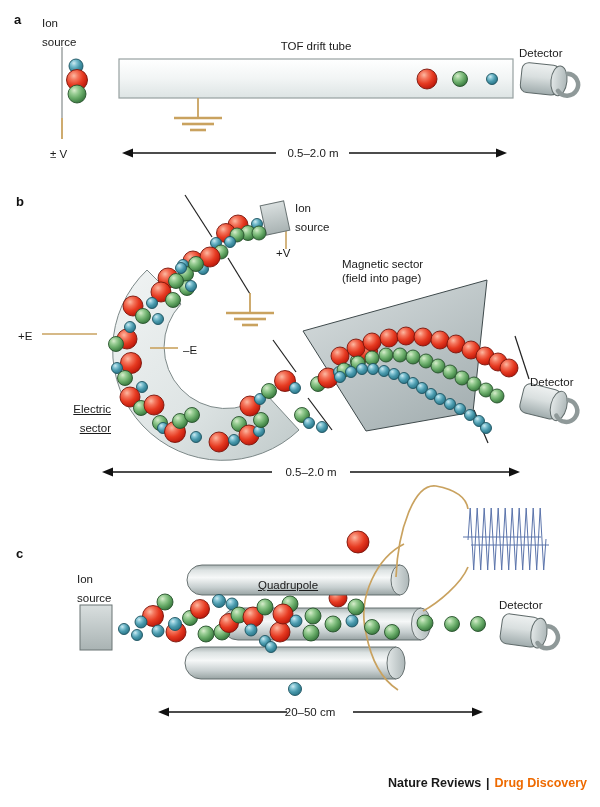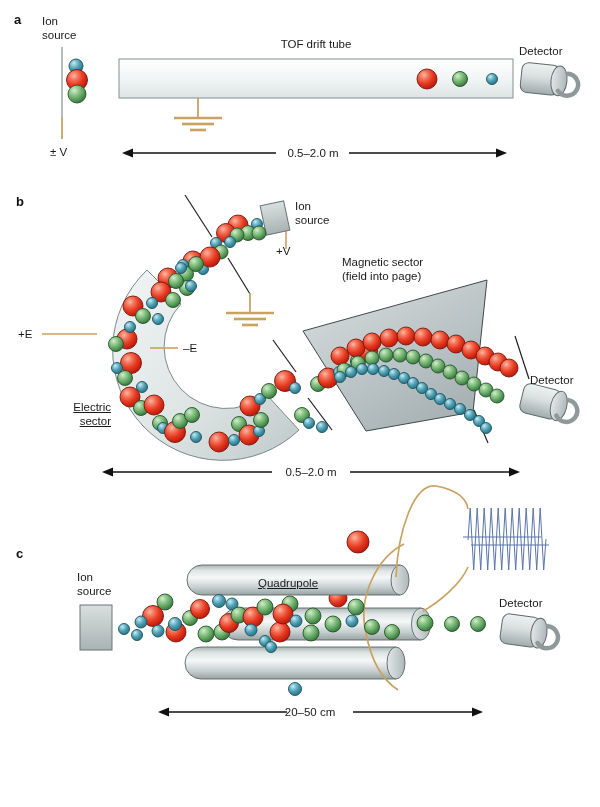--- a/index.html
+++ b/index.html
@@ -1,19 +1,19 @@
 <!DOCTYPE html>
 <html><head>
 <meta charset="utf-8">
 <style>
   html,body{margin:0;padding:0;background:#ffffff;}
   .stage{position:relative;width:600px;height:807px;background:#ffffff;overflow:hidden;
          font-family:"Liberation Sans","DejaVu Sans",sans-serif;color:#1a1a1a;}
   .stage svg{position:absolute;left:0;top:0;}
-  .lbl{position:absolute;font-size:11.5px;line-height:14px;color:#1a1a1a;}
+  .lbl{position:absolute;font-size:11.5px;line-height:19px;color:#1a1a1a;}
   .panel-letter{position:absolute;font-size:13px;font-weight:bold;color:#111;}
   .wrap46{width:48px;}
   .ctr{transform:translateX(-50%);text-align:right;}
   .scale-lbl{transform:translate(-50%,-50%);white-space:nowrap;text-align:center;}
   .footer{position:absolute;right:13px;top:776px;font-size:12.5px;font-weight:bold;white-space:nowrap;}
   .footer span{display:inline;}
   .footer .divider{margin:0 5px;}
 </style>
 </head>
 <body>
@@ -335,14 +335,17 @@
 <div class="lbl" style="left:342px;top:269px;white-space:nowrap;">(field into page)</div>
 <div class="lbl" style="left:530px;top:373px;">Detector</div>
 <div class="lbl scale-lbl" style="left:311px;top:472px;">0.5–2.0 m</div>
 
 <div class="panel-letter" style="left:16px;top:546px;">c</div>
 <div class="lbl ctr" style="left:288px;top:576px;white-space:nowrap;text-decoration:underline;">Quadrupole</div>
 <div class="lbl wrap46" style="left:77px;top:570px;">Ion source</div>
 <div class="lbl" style="left:499px;top:596px;">Detector</div>
 <div class="lbl scale-lbl" style="left:310px;top:712px;">20–50 cm</div>
 
-
+<div class="footer">
+  <span>Nature Reviews</span><span class="divider">|</span><span style="color: rgb(238, 106, 0);">Drug Discovery</span>
 </div>
 
+</div>
+
 </body></html>

